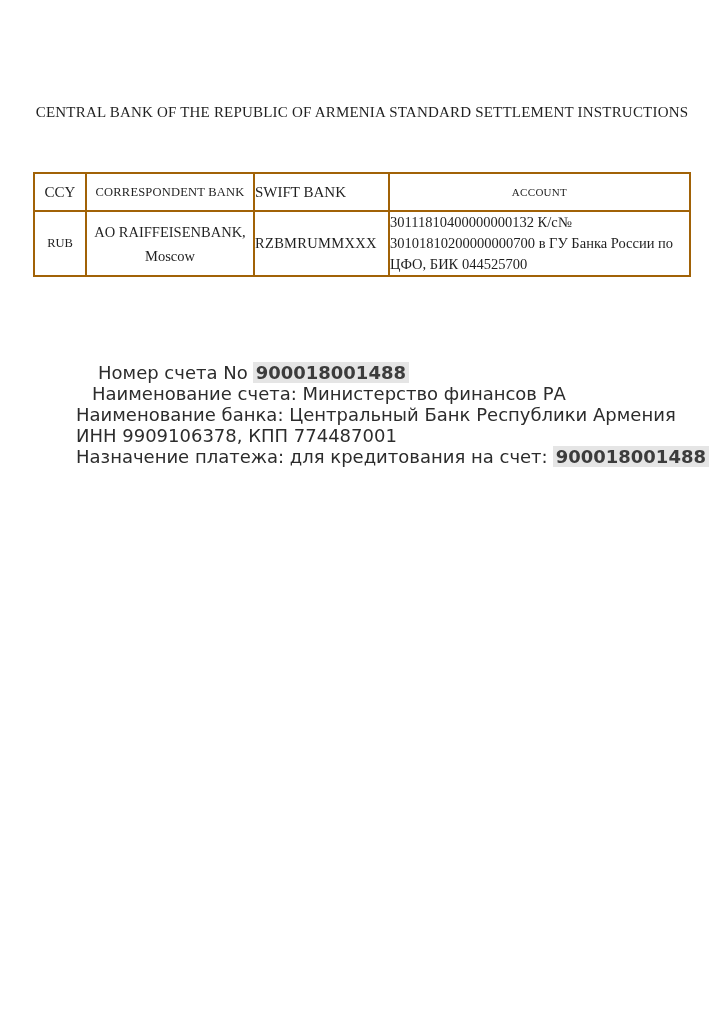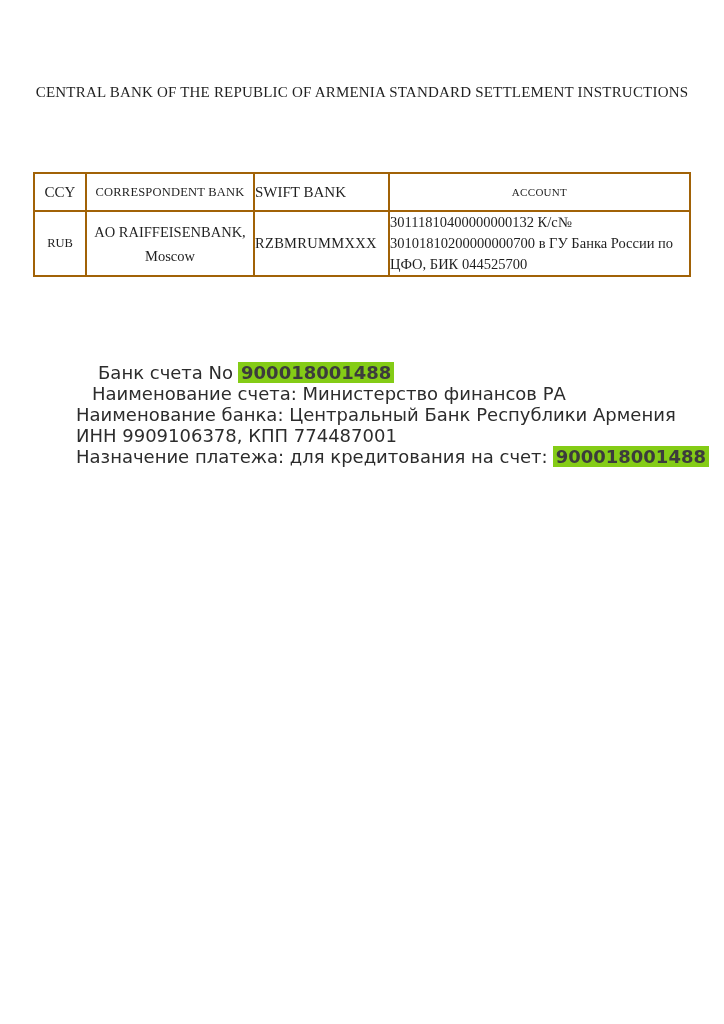--- a/index.html
+++ b/index.html
@@ -8,21 +8,21 @@
     width: 724px;
     height: 1024px;
     background: #ffffff;
     font-family: "Liberation Serif", serif;
     overflow: hidden;
   }
 
   
   .doc-title {
     position: absolute;
-    top: 84px;
+    top: 104px;
     left: 0;
     width: 100%;
     margin: 0;
     text-align: center;
     font-size: 15px;
     font-weight: normal;
     letter-spacing: 0.2px;
     color: #1f1f1f;
     white-space: nowrap;
   }
@@ -76,21 +76,21 @@
     font-family: "DejaVu Sans", sans-serif;
     font-size: 18px;
     line-height: 21px;
     color: #2c2c2c;
   }
   .d-line { white-space: nowrap; }
   .indent-a { padding-left: 22px; }
   .indent-b { padding-left: 16px; }
   .hl {
     font-weight: bold;
-    background: #84cc16;
+    background: #e5e5e5;
     color: #3c3c3c;
     margin-left: 5px;
     padding: 0 3px;
   }
 </style>
 </head>
 <body>
 
 <div class="sheet">
 
@@ -123,21 +123,21 @@
           <div class="acct-line">30111810400000000132 К/с№</div>
           <div class="acct-line">30101810200000000700 в ГУ Банка России по</div>
           <div class="acct-line">ЦФО, БИК 044525700</div>
         </td>
       </tr>
     </tbody>
   </table>
 
   <div class="details">
     <div class="d-line indent-a">
-      <span>Банк счета No</span><span class="hl">900018001488</span>
+      <span>Номер счета No</span><span class="hl">900018001488</span>
     </div>
     <div class="d-line indent-b">Наименование счета: Министерство финансов РА</div>
     <div class="d-line">Наименование банка: Центральный Банк Республики Армения</div>
     <div class="d-line">ИНН 9909106378, КПП 774487001</div>
     <div class="d-line">
       <span>Назначение платежа: для кредитования на счет:</span><span class="hl">900018001488</span>
     </div>
   </div>
 
 </div>

